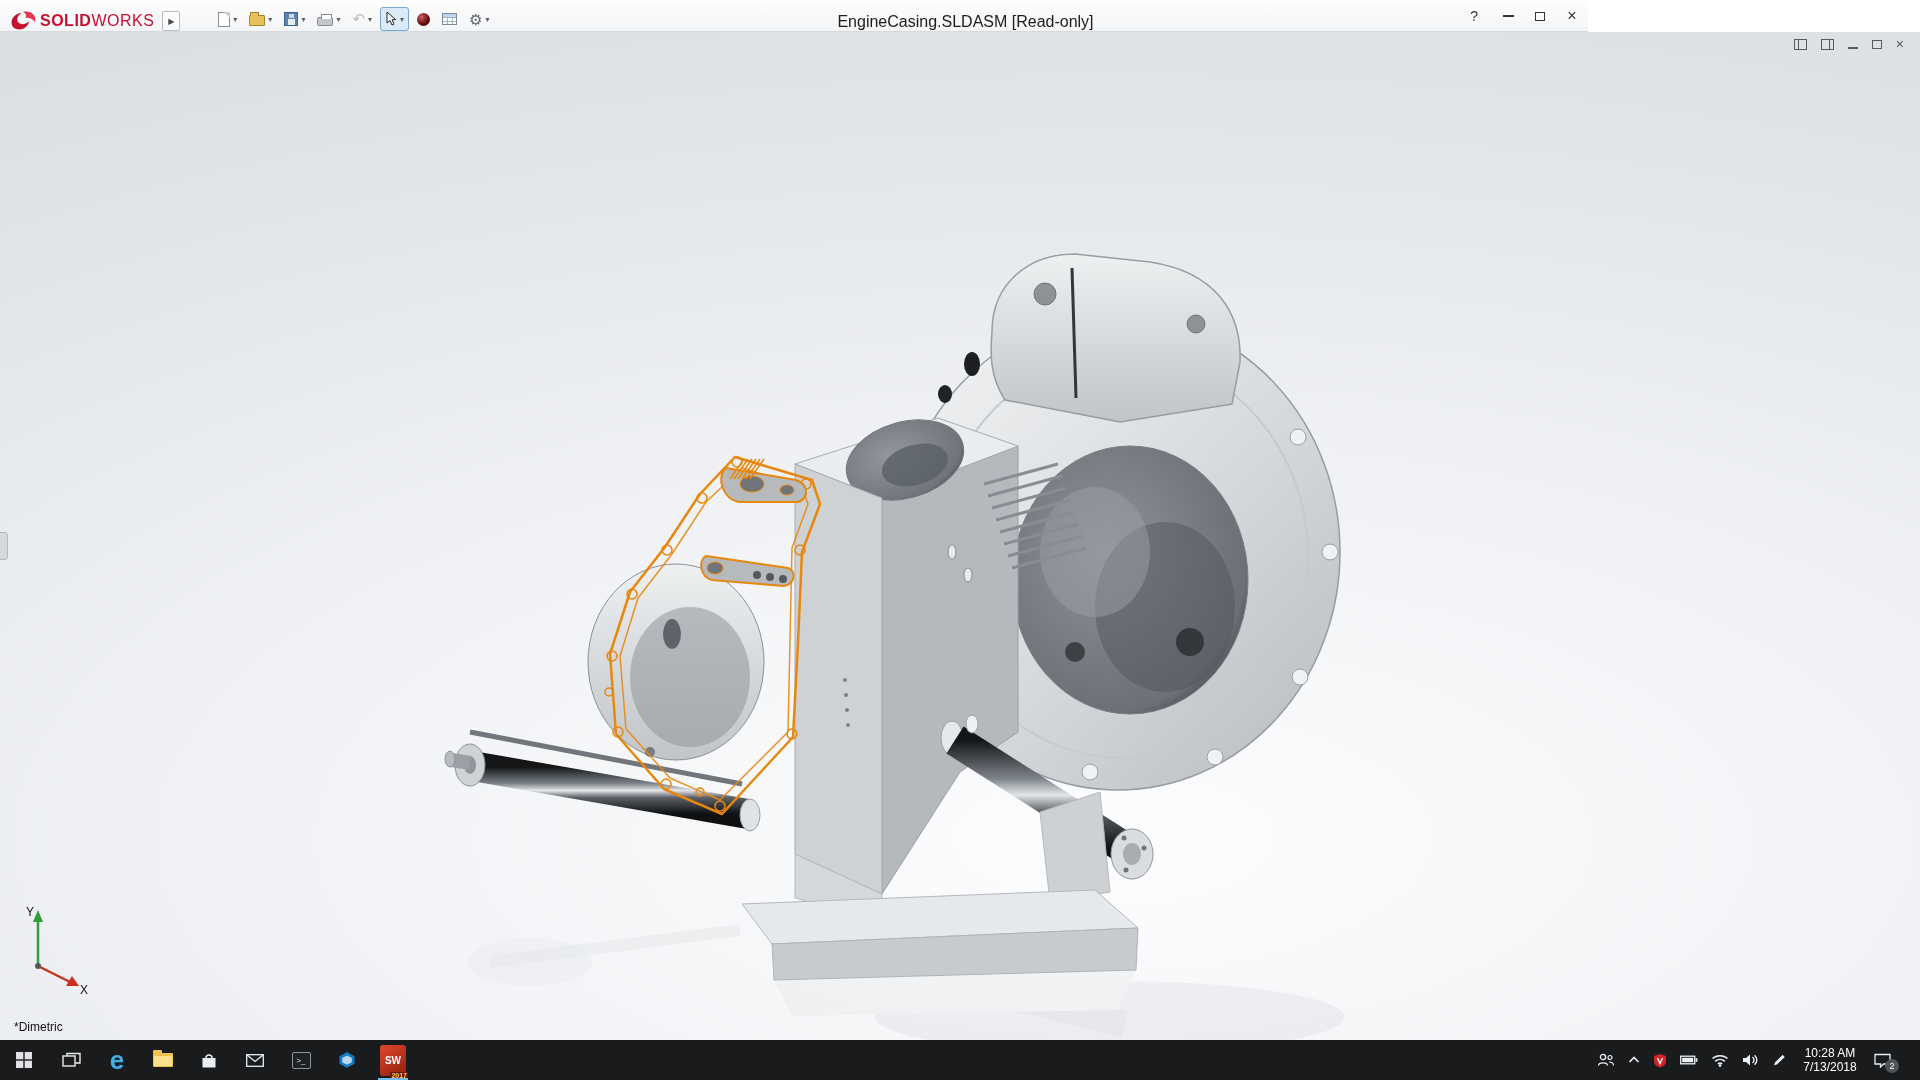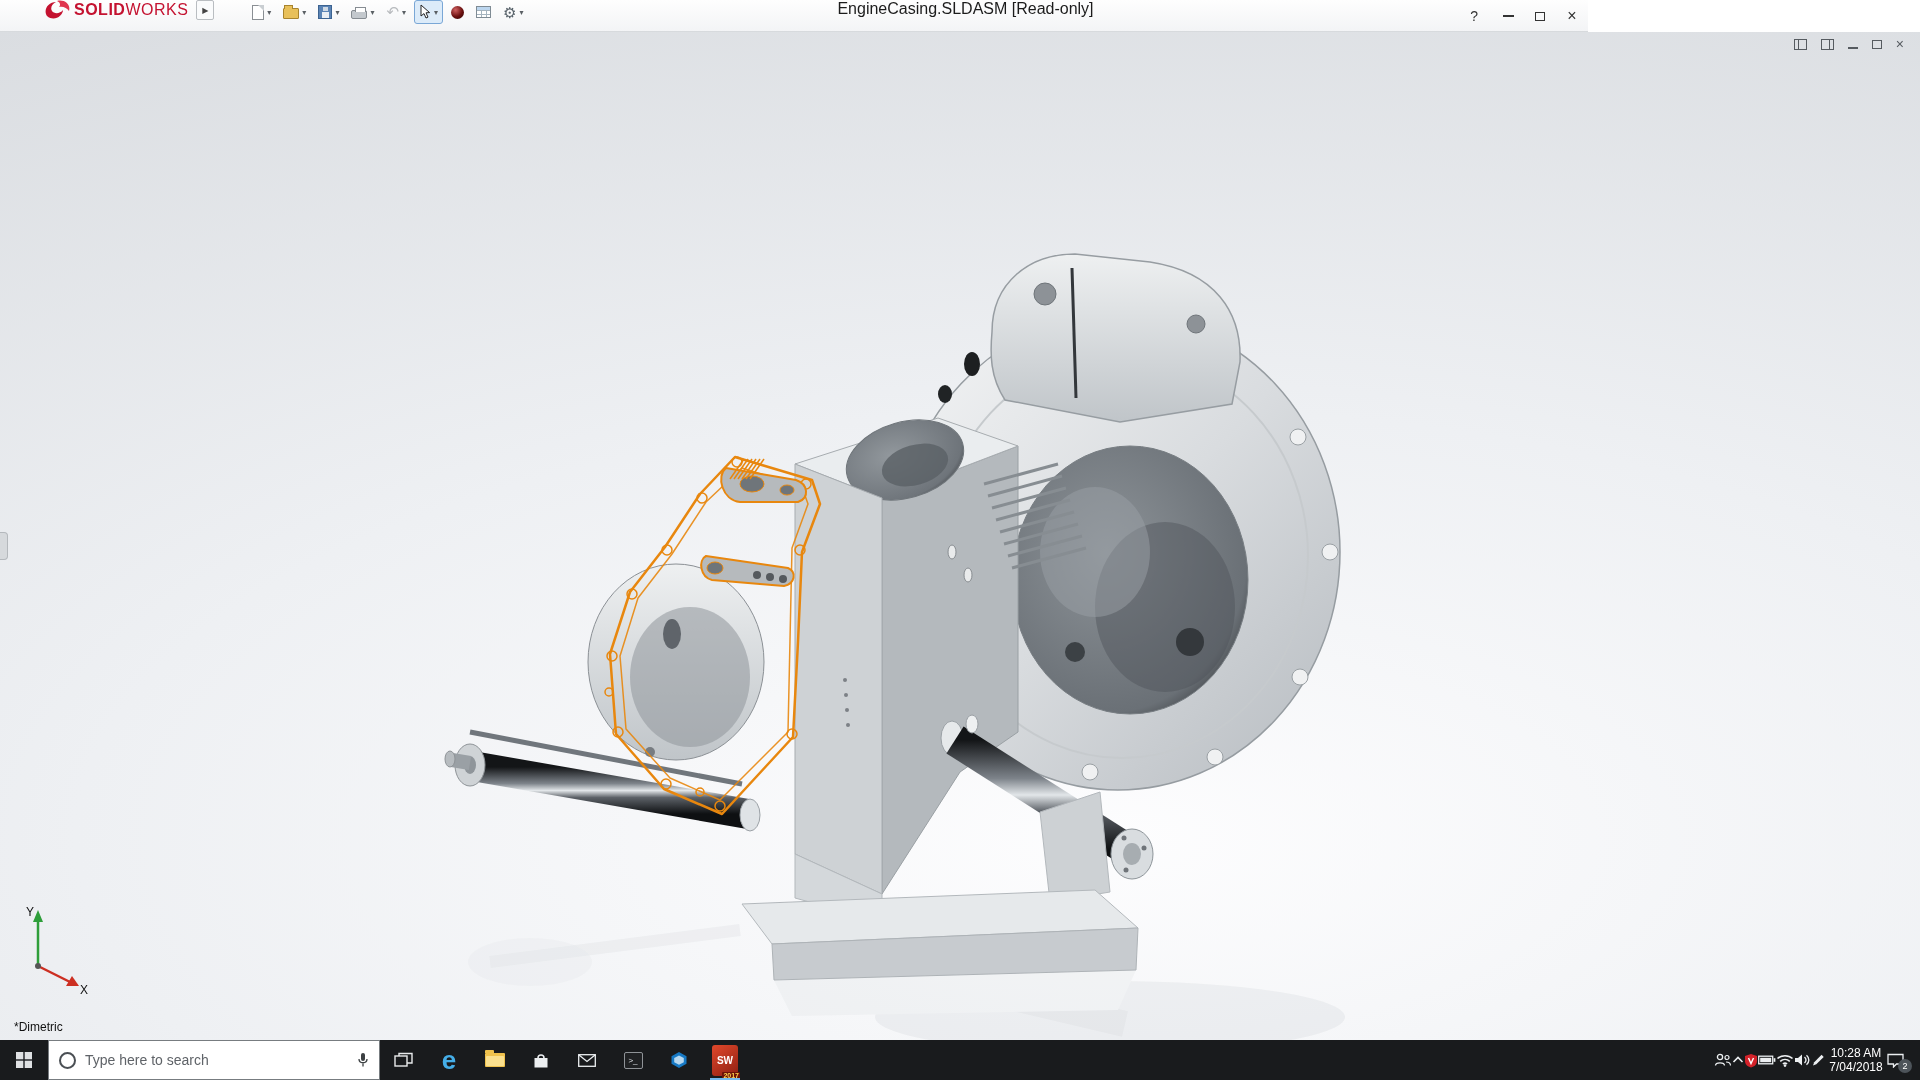--- a/index.html
+++ b/index.html
@@ -3,21 +3,21 @@
 <meta charset="utf-8">
 <style>
   * { margin:0; padding:0; box-sizing:border-box; }
   html,body { width:1920px; height:1080px; overflow:hidden; background:#000;
               font-family:"Liberation Sans", sans-serif; }
   .root { position:relative; width:1920px; height:1080px; background:#fff; }
 
   
   .titlebar { position:absolute; top:0; left:0; width:1588px; height:32px;
     background:linear-gradient(#fefefe,#f3f4f6); border-bottom:1px solid #d7dadd;
-    display:flex; align-items:flex-start; z-index:30;padding-left:34px; }
+    display:flex; align-items:flex-end; z-index:30; }
   .brand { display:flex; align-items:center; margin-left:10px; gap:4px; }
   .brand-mark { width:26px; height:20px; }
   .brand-text { font-size:16px; letter-spacing:.5px; color:#c41230; }
   .brand-text b { font-weight:800; }
   .expander { width:18px; height:20px; border:1px solid #b9bdc1; background:#fafbfc;
     display:flex; align-items:center; justify-content:center; margin-left:8px;
     font-size:8px; color:#444; border-radius:2px; }
   .qat { display:flex; align-items:center; margin-left:34px; gap:4px; }
   .tb-btn { display:flex; align-items:center; height:24px; padding:0 4px; border-radius:3px; }
   .tb-btn.active { background:#dcebf9; border:1px solid #7aa7d6; }
@@ -91,21 +91,21 @@
     background:#fbe08e; border-radius:1px; }
   .sw-icon { width:26px; height:31px; border-radius:3px; position:relative;
     background:linear-gradient(145deg,#e0482b,#8f1f12); display:flex; align-items:center;
     justify-content:center; }
   .sw-top { color:#fff; font-size:10px; font-weight:bold; }
   .sw-year { position:absolute; right:-2px; bottom:-3px; font-size:7px; font-weight:bold;
     color:#ffd34d; background:#6e1207; padding:0 1px; border-radius:1px; }
   .console-icon { width:19px; height:17px; background:#1f2123; border:1px solid #8f9397;
     border-radius:2px; color:#dfe3e6; font-size:8px; display:flex; align-items:center;
     justify-content:center; }
-  .tray { margin-left:auto; display:flex; align-items:center; padding-right:6px; }
+  .tray { margin-left:auto; display:flex; align-items:center; gap:13px; padding-right:6px; }
   .tray-ic { display:flex; align-items:center; justify-content:center; }
   .clock { text-align:center; color:#fff; font-size:12px; line-height:14px; min-width:62px; }
   .action-center { position:relative; padding-right:4px; }
   .ac-badge { position:absolute; right:-4px; bottom:-5px; width:14px; height:14px;
     border-radius:50%; background:#4d545a; color:#fff; font-size:9px; display:flex;
     align-items:center; justify-content:center; }
   .show-desktop { width:6px; border-left:1px solid #3c3f42; }
 </style>
 </head>
 <body>
@@ -373,29 +373,20 @@
   <div class="taskbar">
     <div class="start-btn">
       <svg width="16" height="16" viewBox="0 0 16 16">
         <rect x="0" y="0" width="7.3" height="7.3" fill="#dfe1e3"></rect>
         <rect x="8.7" y="0" width="7.3" height="7.3" fill="#dfe1e3"></rect>
         <rect x="0" y="8.7" width="7.3" height="7.3" fill="#dfe1e3"></rect>
         <rect x="8.7" y="8.7" width="7.3" height="7.3" fill="#dfe1e3"></rect>
       </svg>
     </div>
 
-    <div class="search-box">
-      <span class="cortana-ring"></span>
-      <input class="search-input" placeholder="Type here to search" style="">
-      <svg width="12" height="16" viewBox="0 0 12 16">
-        <rect x="4" y="1" width="4" height="8" rx="2" fill="#3c4043"></rect>
-        <path d="M2 7 C2 12 10 12 10 7" stroke="#3c4043" fill="none" stroke-width="1.3"></path>
-        <line x1="6" y1="11.5" x2="6" y2="14.5" stroke="#3c4043" stroke-width="1.3"></line>
-      </svg>
-    </div>
 
     <div class="app-btn">
       <svg width="19" height="16" viewBox="0 0 19 16">
         <rect x="1" y="4" width="12" height="10" fill="none" stroke="#e8eaec" stroke-width="1.4"></rect>
         <path d="M5 4 V1.5 H18 V11 H13" fill="none" stroke="#e8eaec" stroke-width="1.4"></path>
       </svg>
     </div>
     <div class="app-btn">
       <span class="edge-e">e</span>
     </div>
@@ -472,21 +463,21 @@
           <path d="M12.5 2.2 C15.6 4.8 15.6 9.2 12.5 11.8" stroke="#eceff1" fill="none" stroke-width="1.4"></path>
         </svg>
       </span>
       <span class="tray-ic">
         <svg width="14" height="14" viewBox="0 0 14 14">
           <path d="M2 12.5 L3.2 9.2 L10.6 1.8 L12.7 3.9 L5.3 11.3 Z" fill="#eceff1"></path>
         </svg>
       </span>
       <div class="clock">
         <div>10:28 AM</div>
-        <div>7/04/2018</div>
+        <div>7/13/2018</div>
       </div>
       <span class="tray-ic action-center">
         <svg width="17" height="15" viewBox="0 0 17 15">
           <path d="M1 1.5 H16 V11 H9.5 L6.5 14 V11 H1 Z" fill="none" stroke="#eceff1" stroke-width="1.3"></path>
         </svg>
         <span class="ac-badge">2</span>
       </span>
       <span class="show-desktop"></span>
     </div>
   </div>

